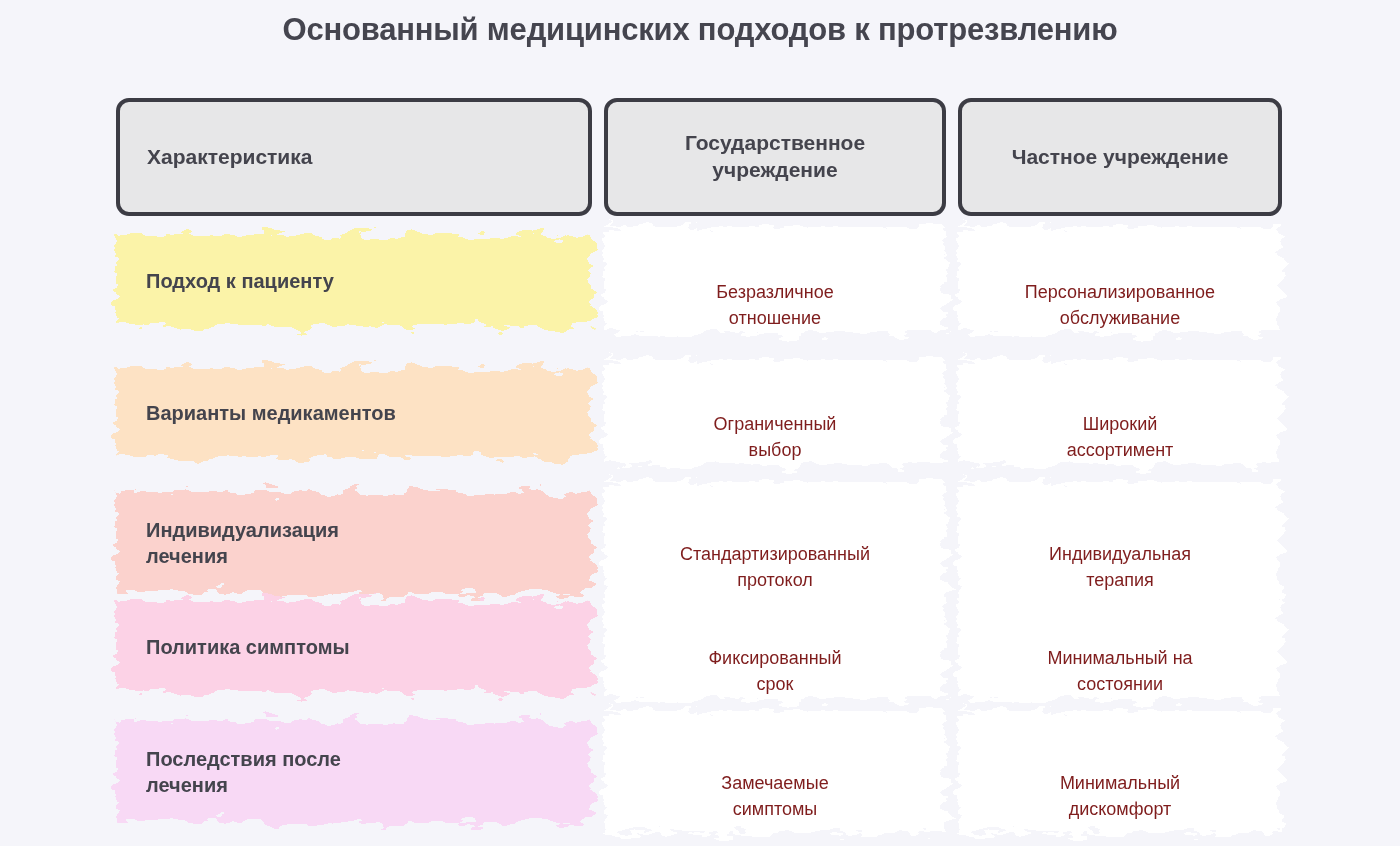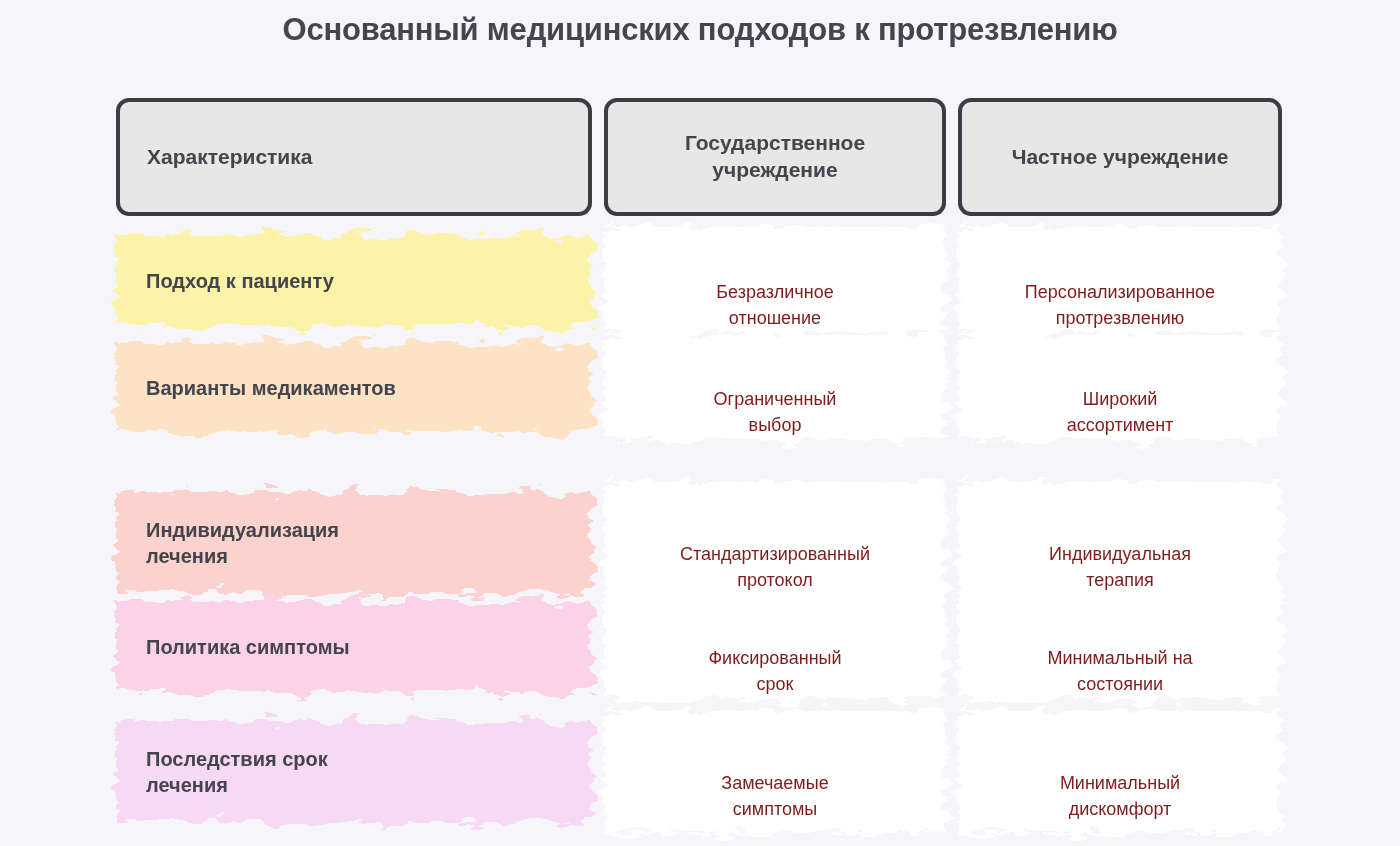--- a/index.html
+++ b/index.html
@@ -148,24 +148,24 @@
   <div class="data-row" style="top:134px;height:118px;">
     <div class="marker col-label">
         <div class="band" style="background: rgb(251, 243, 168);"></div>
       </div>
     <div class="label-text">Подход к пациенту</div>
     <div class="value-band col-pub"></div>
     <div class="value-band col-priv"></div>
     <div class="value-text col-pub">Безразличное
 отношение</div>
     <div class="value-text col-priv">Персонализированное
-протрезвлению</div>
-  </div>
-
-  <div class="data-row" style="top:242px;height:116px;">
+обслуживание</div>
+  </div>
+
+  <div class="data-row" style="top:267px;height:116px;">
     <div class="marker col-label">
         <div class="band" style="background: rgb(253, 226, 196);"></div>
       </div>
     <div class="label-text">Варианты медикаментов</div>
     <div class="value-band col-pub"></div>
     <div class="value-band col-priv"></div>
     <div class="value-text col-pub">Ограниченный
 выбор</div>
     <div class="value-text col-priv">Широкий
 ассортимент</div>
@@ -195,21 +195,21 @@
     <div class="value-text col-pub">Фиксированный
 срок</div>
     <div class="value-text col-priv">Минимальный на
 состоянии</div>
   </div>
 
   <div class="data-row" style="top:618px;height:132px;">
     <div class="marker col-label">
         <div class="band" style="background: rgb(248, 217, 245);"></div>
       </div>
-    <div class="label-text">Последствия срок
+    <div class="label-text">Последствия после
 лечения</div>
     <div class="value-band col-pub"></div>
     <div class="value-band col-priv"></div>
     <div class="value-text col-priv">Минимальный
 дискомфорт</div>
     <div class="value-text col-pub">Замечаемые
 симптомы</div>
   </div>
 
 </div>

